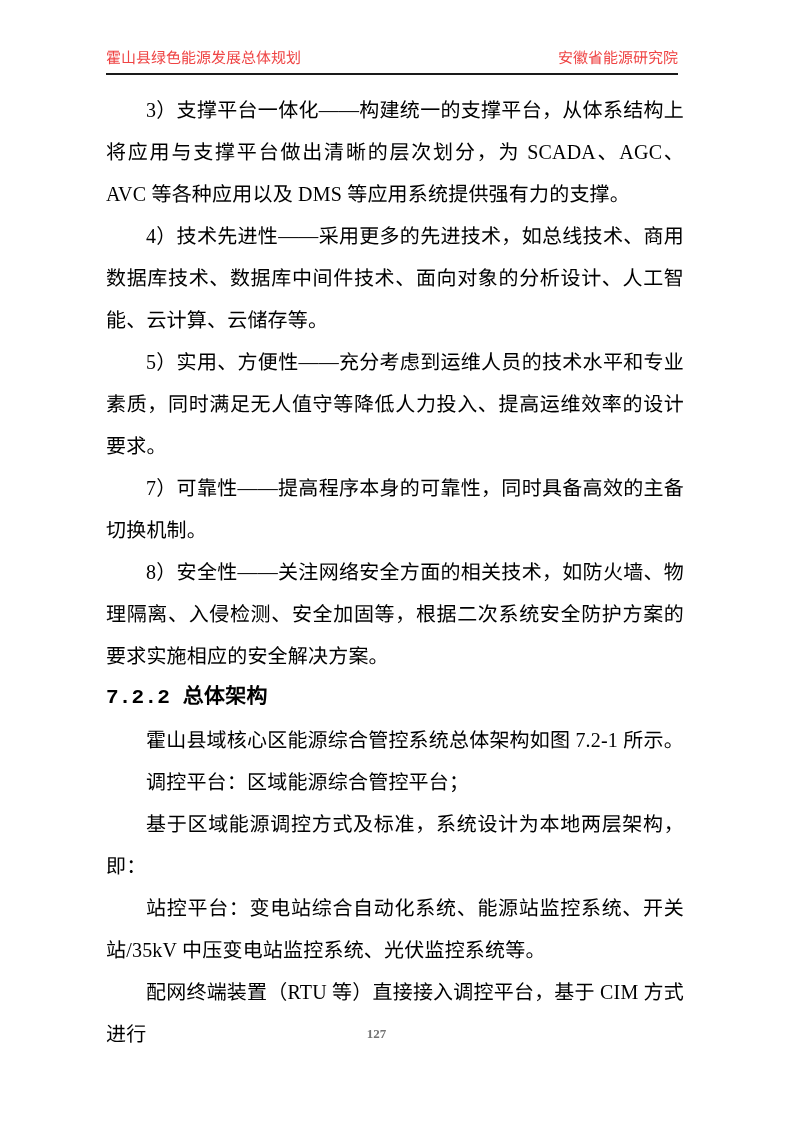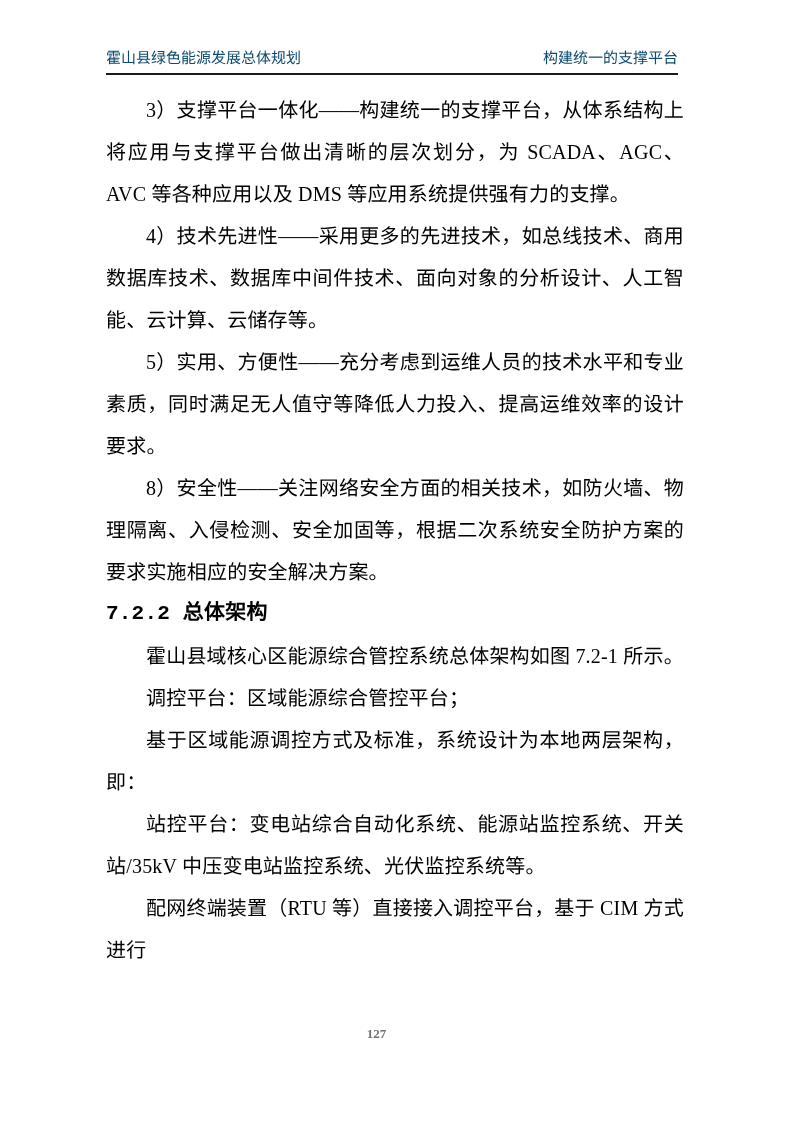--- a/index.html
+++ b/index.html
@@ -21,21 +21,21 @@
     left: 106px;
     top: 48px;
     width: 572px;
     display: flex;
     justify-content: space-between;
     align-items: flex-end;
     font-size: 15px;
     line-height: 20px;
     padding-bottom: 5px;
     border-bottom: 2px solid #1a1a1a;
-    color: #0c4a6e;
+    color: #ef4444;
   }
   .page-body {
     position: absolute;
     left: 106px;
     top: 89px;
     width: 578px;
     font-size: 20px;
     line-height: 42px;
     text-align: justify;
     text-justify: inter-ideograph;
@@ -65,27 +65,28 @@
     color: #737373;
   }
 </style>
 </head>
 <body>
 
 <div class="page">
 
   <header class="page-header">
     <span>霍山县绿色能源发展总体规划</span>
-    <span>构建统一的支撑平台</span>
+    <span>安徽省能源研究院</span>
   </header>
 
   <main class="page-body">
     <p class="para">3）支撑平台一体化——构建统一的支撑平台，从体系结构上将应用与支撑平台做出清晰的层次划分，为 SCADA、AGC、AVC 等各种应用以及 DMS 等应用系统提供强有力的支撑。</p>
     <p class="para">4）技术先进性——采用更多的先进技术，如总线技术、商用数据库技术、数据库中间件技术、面向对象的分析设计、人工智能、云计算、云储存等。</p>
     <p class="para">5）实用、方便性——充分考虑到运维人员的技术水平和专业素质，同时满足无人值守等降低人力投入、提高运维效率的设计要求。</p>
+    <p class="para">7）可靠性——提高程序本身的可靠性，同时具备高效的主备切换机制。</p>
     <p class="para">8）安全性——关注网络安全方面的相关技术，如防火墙、物理隔离、入侵检测、安全加固等，根据二次系统安全防护方案的要求实施相应的安全解决方案。</p>
     <h2 class="section-heading">7.2.2 总体架构</h2>
     <p class="para">霍山县域核心区能源综合管控系统总体架构如图 7.2-1 所示。</p>
     <p class="para">调控平台：区域能源综合管控平台；</p>
     <p class="para">基于区域能源调控方式及标准，系统设计为本地两层架构，即：</p>
     <p class="para">站控平台：变电站综合自动化系统、能源站监控系统、开关站/35kV 中压变电站监控系统、光伏监控系统等。</p>
     <p class="para">配网终端装置（RTU 等）直接接入调控平台，基于 CIM 方式进行</p>
   </main>
 
   <footer class="page-footer">

